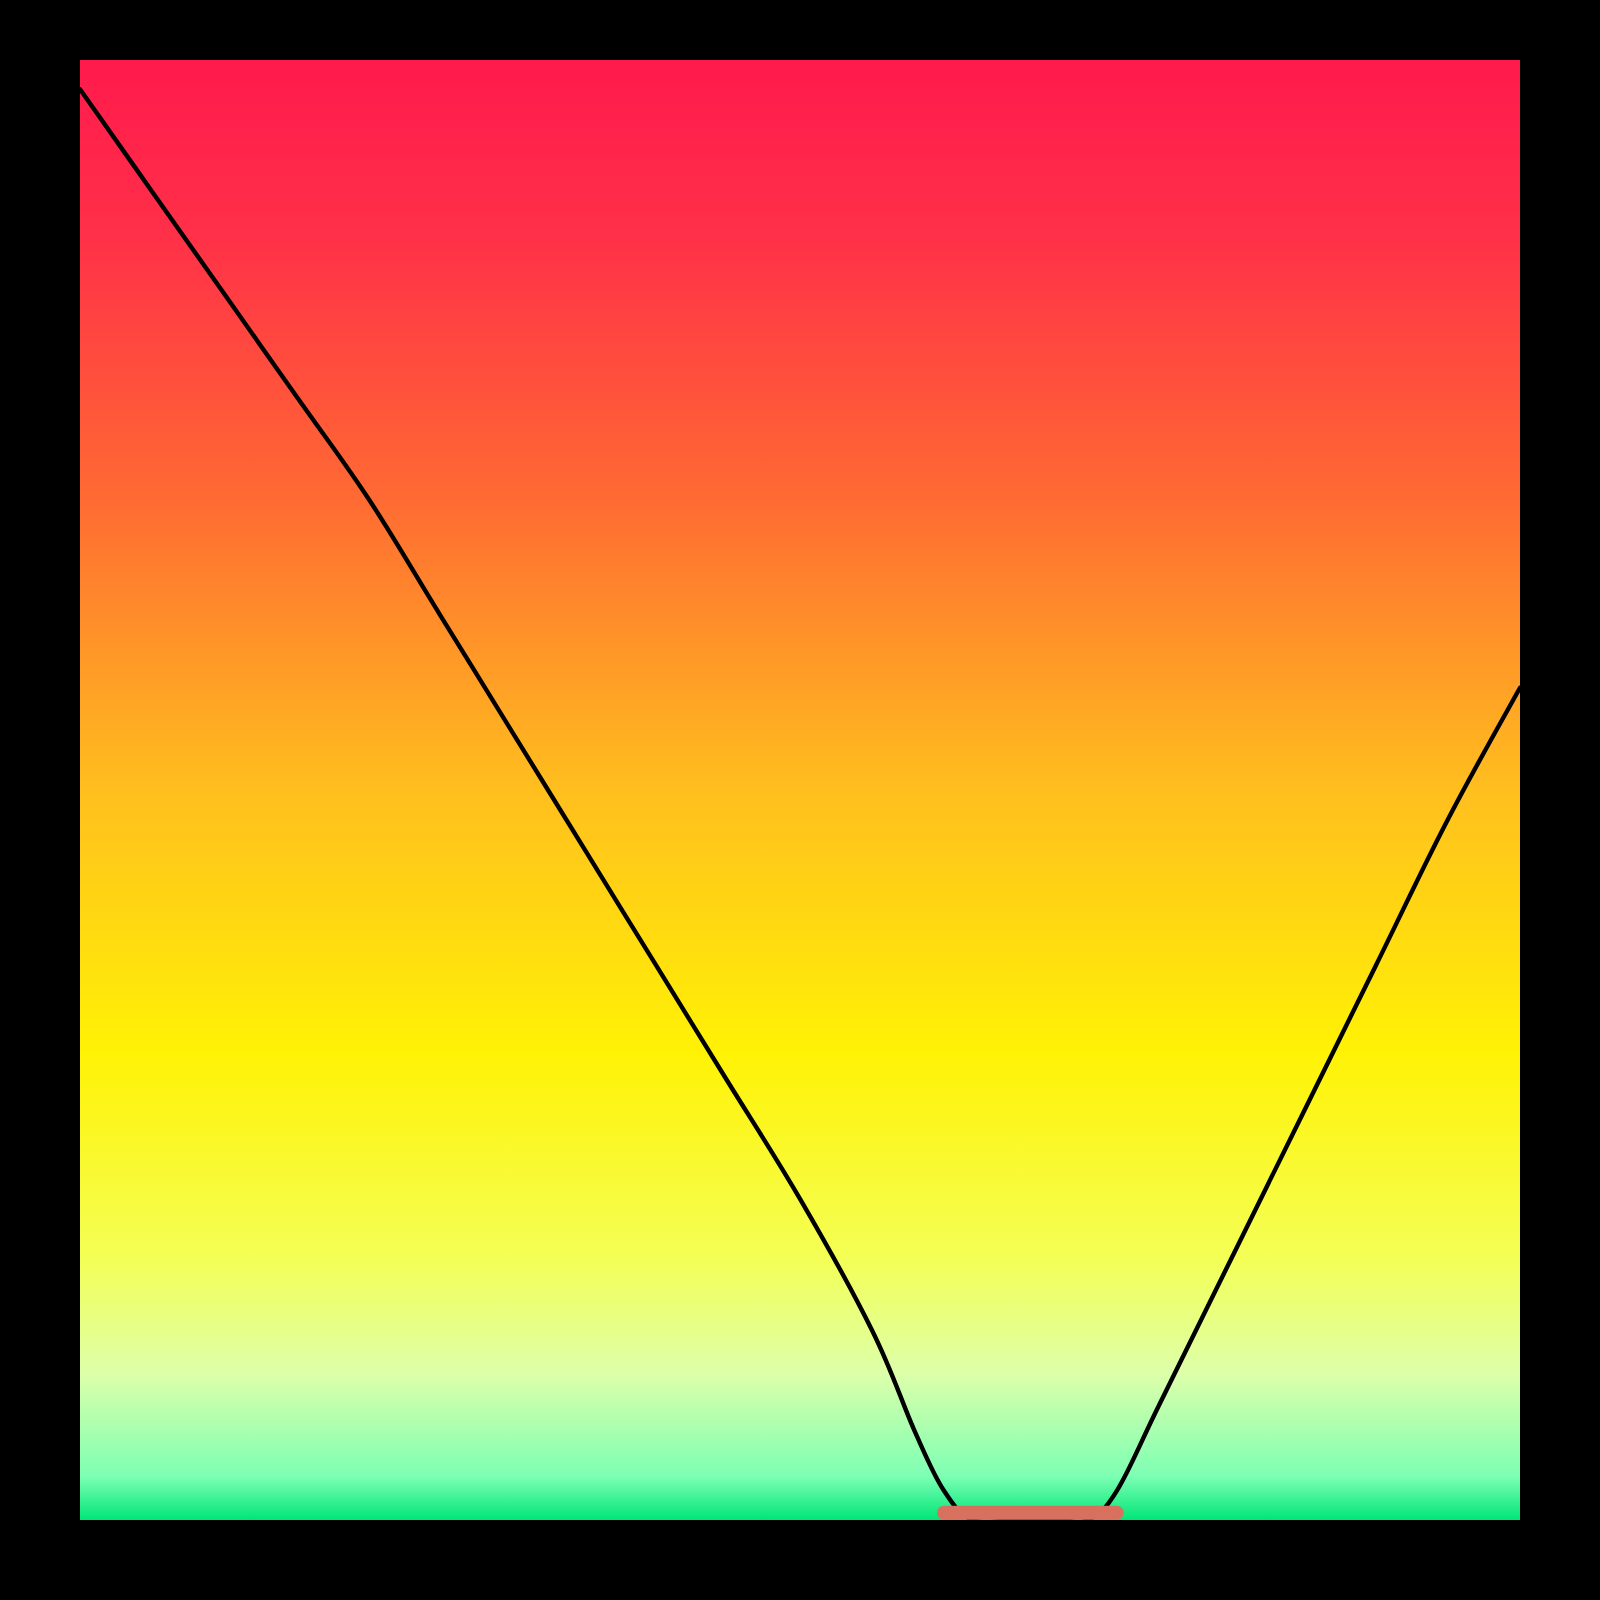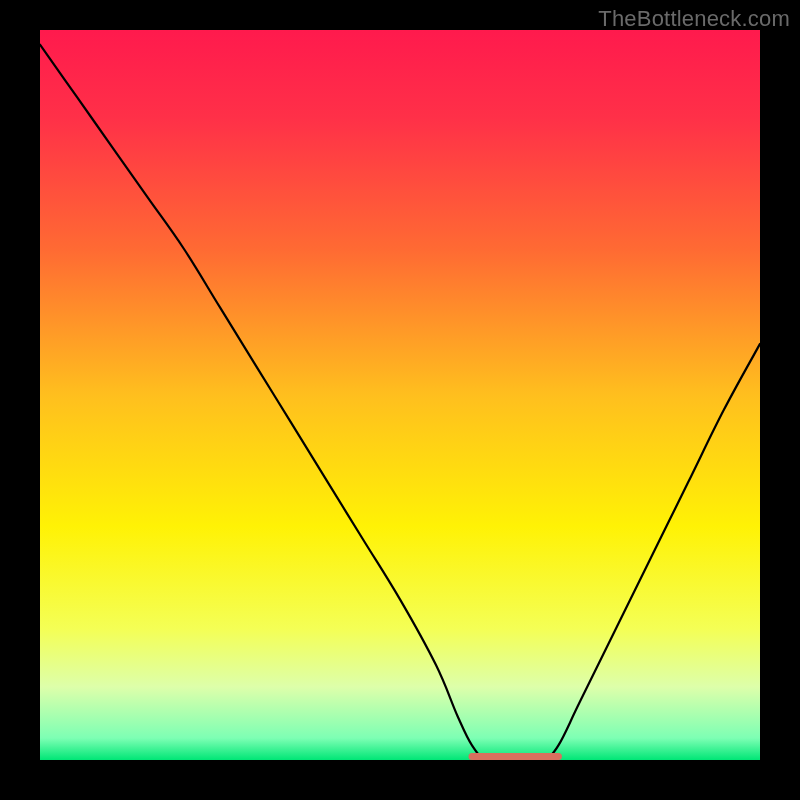--- a/index.html
+++ b/index.html
@@ -40,21 +40,20 @@
     display: block;
     width: 720px;
     height: 730px;
   }
 </style>
 </head>
 <body>
 
 <div class="frame">
 
-  <div class="watermark">TheBottleneck.com</div>
 
   <div class="plot-area">
     <svg viewBox="0 0 720 730" preserveAspectRatio="none">
       <defs>
         <linearGradient id="bg-grad" x1="0" y1="0" x2="0" y2="1">
         <stop offset="0%" stop-color="#ff1a4d"></stop>
             <stop offset="12%" stop-color="#ff3048"></stop>
             <stop offset="30%" stop-color="#ff6a33"></stop>
             <stop offset="50%" stop-color="#ffbf1e"></stop>
             <stop offset="68%" stop-color="#fff205"></stop>

